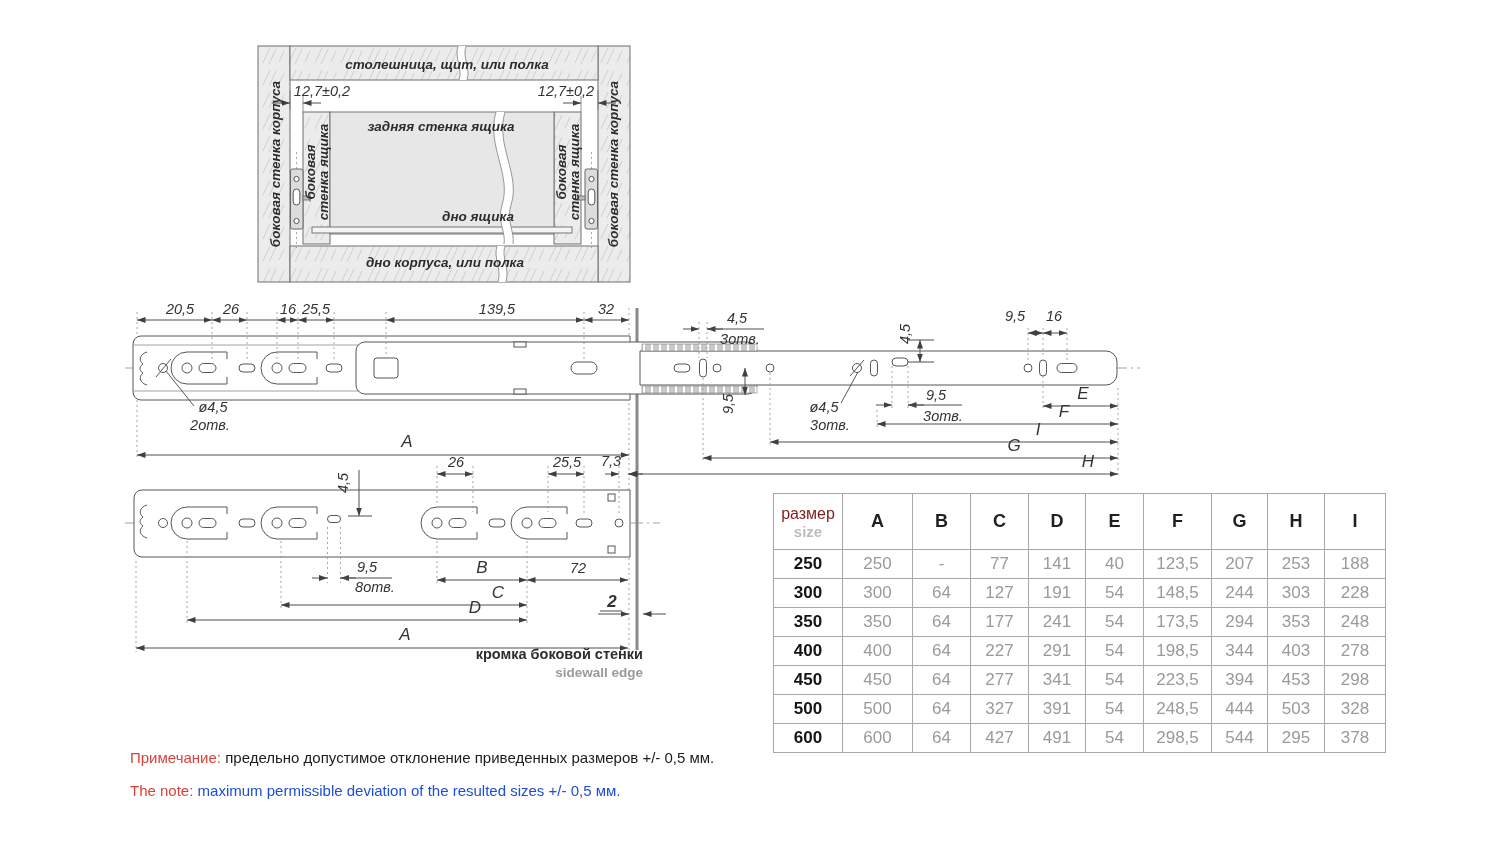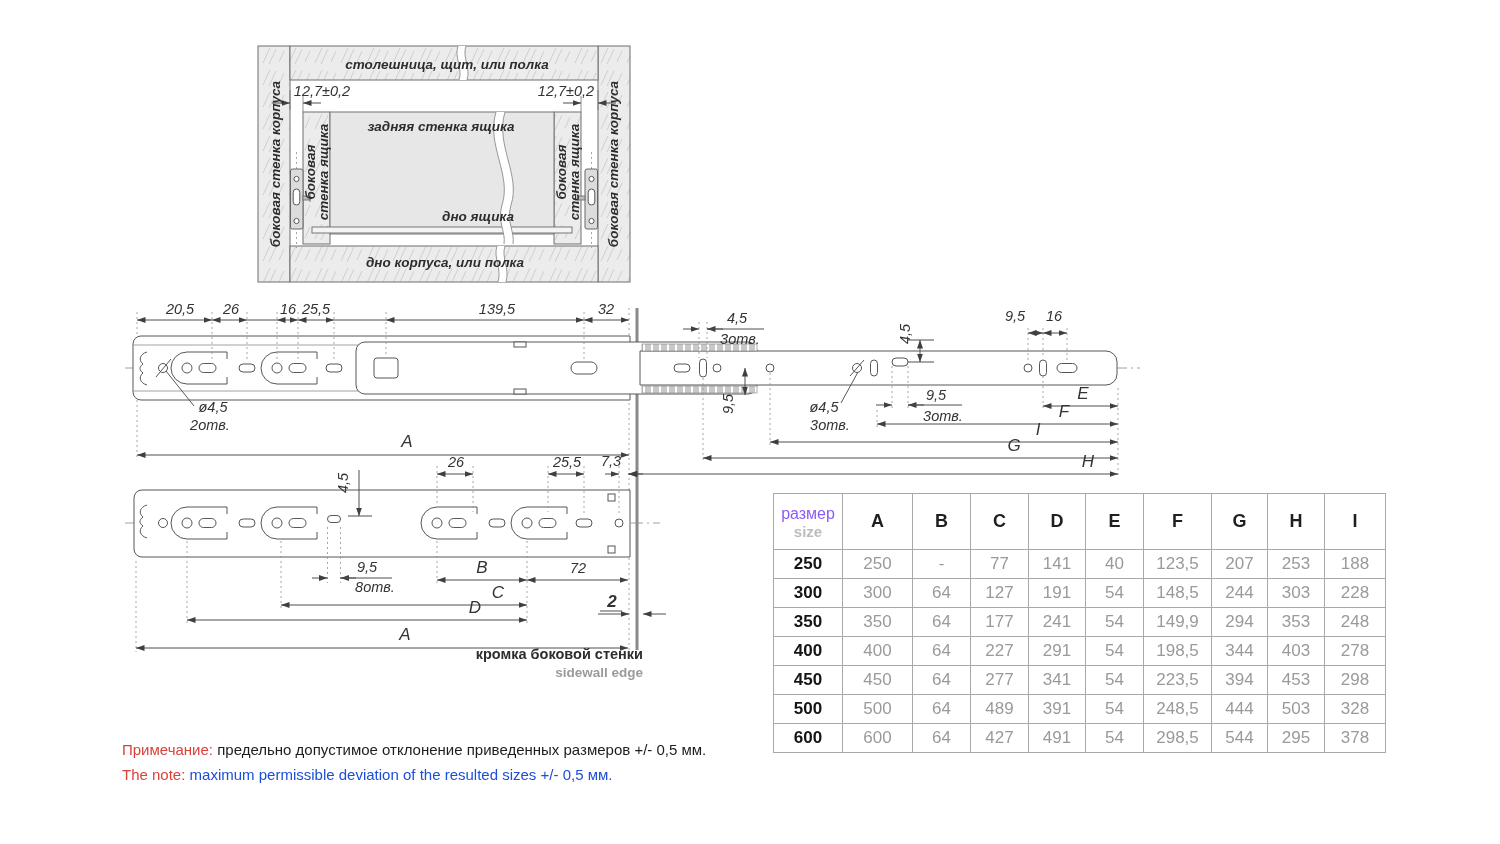--- a/index.html
+++ b/index.html
@@ -24,29 +24,29 @@
   .dle{stroke:#4e4e4e;stroke-width:1;marker-end:url(#ae);}
   .dp{stroke:#4e4e4e;stroke-width:1;}
 
   
   .tablewrap{position:absolute;left:773px;top:493px;}
   table.sizes{border-collapse:collapse;table-layout:fixed;width:612px;}
   table.sizes th,table.sizes td{border:1px solid #a8a8a8;text-align:center;vertical-align:middle;padding:0;}
   table.sizes th{height:55px;font-weight:bold;font-size:18px;color:#1f1f1f;}
   table.sizes td{height:28px;font-size:17px;color:#9a9a9a;}
   table.sizes td.size-col{font-weight:bold;color:#141414;}
-  .hru{font-weight:normal;font-size:16px;color:#8b5cf6;line-height:19px;}
+  .hru{font-weight:normal;font-size:16px;color:#7f1d1d;line-height:19px;}
   .hen{font-weight:bold;font-size:15px;color:#bcbcbc;line-height:17px;}
 
   
   .note{position:absolute;left:118px;top:735px;width:680px;font-size:15px;line-height:21px;}
   .note .red{color:#d9423b;}
   .note .t-ru{color:#1d1d1d;}
   .note .t-en{color:#1d4ed8;}
-  .note p{margin:4px;}
+  .note p{margin:12px;}
 </style>
 </head>
 <body>
 
 <div class="page">
 
 <svg width="1500" height="844" viewBox="0 0 1500 844">
   <defs>
     <pattern id="wood" width="26" height="22" patternUnits="userSpaceOnUse">
       <rect width="26" height="22" fill="#ececec"></rect>
@@ -400,21 +400,21 @@
             <td>303</td>
             <td>228</td>
           </tr>
           <tr>
             <td class="size-col">350</td>
             <td>350</td>
             <td>64</td>
             <td>177</td>
             <td>241</td>
             <td>54</td>
-            <td>149,9</td>
+            <td>173,5</td>
             <td>294</td>
             <td>353</td>
             <td>248</td>
           </tr>
           <tr>
             <td class="size-col">400</td>
             <td>400</td>
             <td>64</td>
             <td>227</td>
             <td>291</td>
@@ -433,21 +433,21 @@
             <td>54</td>
             <td>223,5</td>
             <td>394</td>
             <td>453</td>
             <td>298</td>
           </tr>
           <tr>
             <td class="size-col">500</td>
             <td>500</td>
             <td>64</td>
-            <td>489</td>
+            <td>327</td>
             <td>391</td>
             <td>54</td>
             <td>248,5</td>
             <td>444</td>
             <td>503</td>
             <td>328</td>
           </tr>
           <tr>
             <td class="size-col">600</td>
             <td>600</td>

